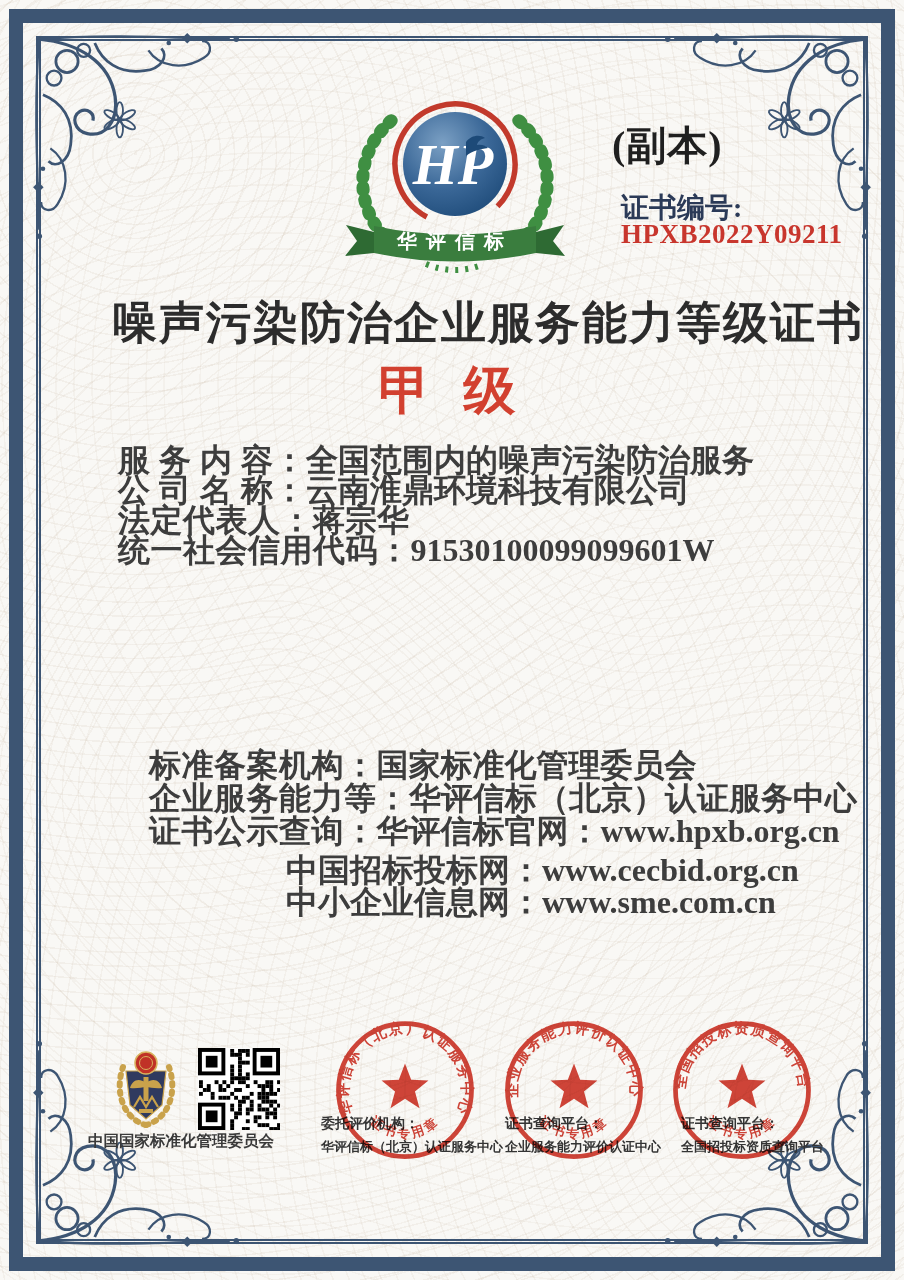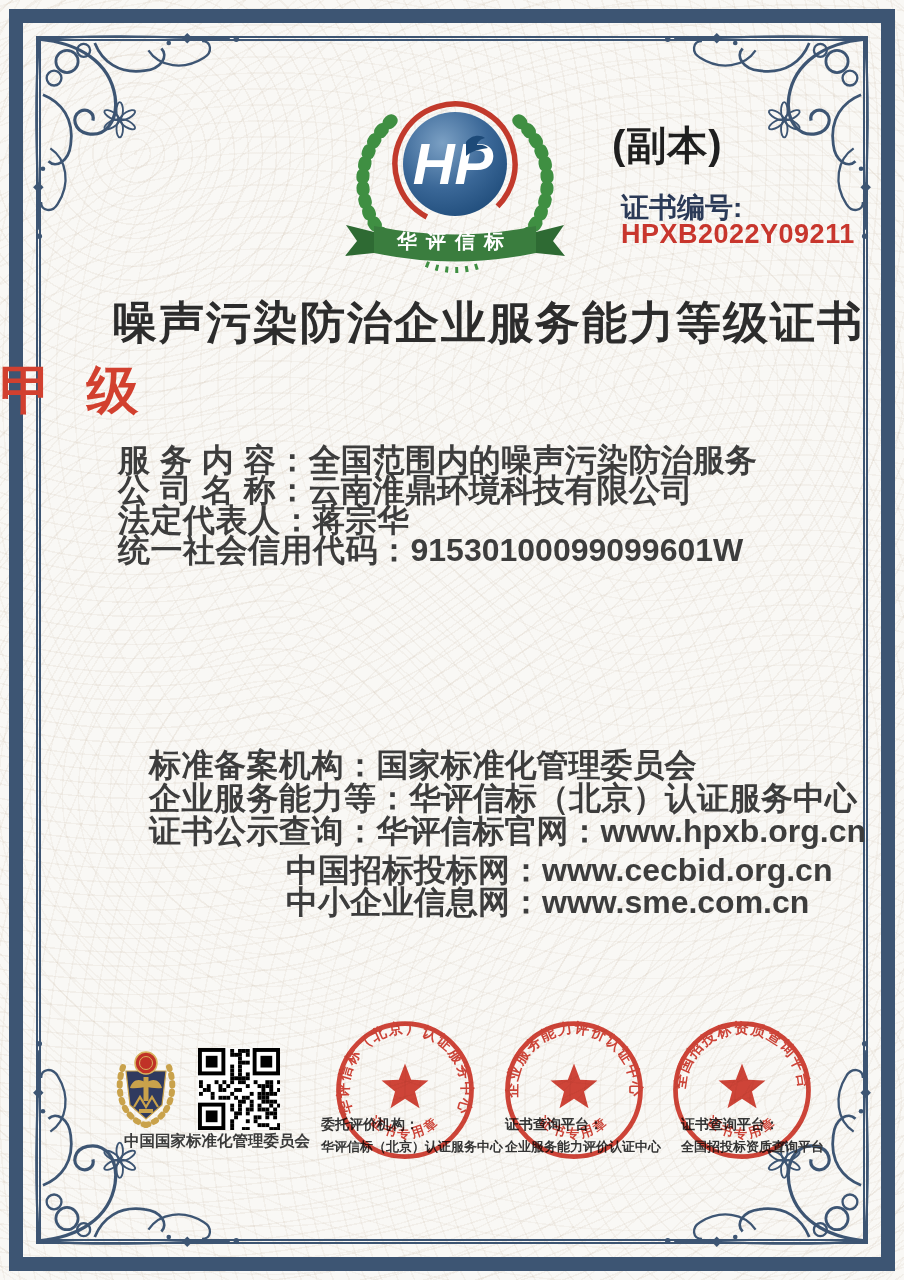--- a/index.html
+++ b/index.html
@@ -1,18 +1,18 @@
 <!DOCTYPE html>
 <html><head>
 <meta charset="utf-8">
 <style>
   html,body{margin:0;padding:0;background:#e8e8e8;}
   .page{
     position:relative;width:904px;height:1280px;margin:0 auto;overflow:hidden;
-    font-family:Liberation Sans, sans-serif;
+    font-family:Liberation Serif, serif;
     background-color:#f9f8f5;
     background-image:
       repeating-radial-gradient(circle at 15% 12%, rgba(205,190,172,.16) 0 1.5px, transparent 1.5px 14px),
       repeating-radial-gradient(circle at 72% 30%, rgba(205,190,172,.12) 0 1.5px, transparent 1.5px 18px),
       repeating-radial-gradient(circle at 30% 62%, rgba(205,190,172,.13) 0 1.5px, transparent 1.5px 16px),
       repeating-radial-gradient(circle at 88% 86%, rgba(205,190,172,.14) 0 1.5px, transparent 1.5px 15px);
   }
   
   .frame-outer{position:absolute;inset:9px;border:14px solid #3d5573;pointer-events:none;}
   .frame-inner{position:absolute;inset:36px;border:5px double #3d5573;pointer-events:none;}
@@ -21,34 +21,34 @@
   .fl.tr{top:30px;right:30px;transform:scaleX(-1);}
   .fl.bl{bottom:30px;left:30px;transform:scaleY(-1);}
   .fl.br{bottom:30px;right:30px;transform:scale(-1,-1);}
   
   .logo{position:absolute;left:330px;top:86px;width:250px;height:196px;}
   .copy-label{position:absolute;left:612px;top:118px;font-size:40px;font-weight:800;color:#1f1f1f;letter-spacing:1px;}
   .certno-label{position:absolute;left:621px;top:189px;font-size:28px;font-weight:800;color:#2b3a57;}
   .certno{position:absolute;left:621px;top:219px;font-size:27px;font-weight:800;color:#c8362d;letter-spacing:.5px;}
   
   .title{position:absolute;left:0;top:293px;width:100%;text-align:center;font-size:45px;font-weight:800;color:#2c2c2c;letter-spacing:2px;margin-left:36px;}
-  .grade{position:absolute;left:0;top:356px;width:100%;text-align:left;font-size:52px;font-weight:800;color:#d2402f;letter-spacing:10px;}
+  .grade{position:absolute;left:0;top:356px;width:100%;text-align:center;font-size:52px;font-weight:800;color:#d2402f;letter-spacing:10px;}
   
   .sec{position:absolute;left:118px;color:#3d3d3d;font-size:32px;font-weight:600;white-space:nowrap;}
   .sec .row{display:block;}
   .sec-info{top:445px;line-height:30px;}
   .sec-dates{top:592px;line-height:32px;}
   .sec-dates .wrap2{padding-left:170px;}
   .sec-agencies{top:749px;line-height:33px;margin-left:31px;}
   .sec-links{top:854px;left:286px;line-height:32px;}
   .lbl{letter-spacing:.5px;}
   
   .emblem{position:absolute;left:110px;top:1049px;width:72px;height:80px;}
   .qr{position:absolute;left:198px;top:1048px;width:82px;height:82px;}
-  .authority{position:absolute;left:88px;top:1131px;width:222px;text-align:right;font-size:15.5px;font-weight:700;color:#3a3a3a;}
+  .authority{position:absolute;left:88px;top:1131px;width:222px;text-align:left;font-size:15.5px;font-weight:700;color:#3a3a3a;}
   .seal-group{position:absolute;top:1016px;width:152px;height:152px;}
   .seal-group.g1{left:329px;} .seal-group.g2{left:498px;} .seal-group.g3{left:666px;}
   .seal-caption{position:absolute;top:97px;white-space:nowrap;color:#343434;z-index:1;}
   .g1 .seal-caption{left:-8px;} .g2 .seal-caption{left:7px;} .g3 .seal-caption{left:15px;}
   .seal-caption .cap1{font-size:14px;font-weight:800;line-height:22px;}
   .seal-caption .cap2{font-size:13px;font-weight:600;line-height:23px;}
   .seal-stamp{position:absolute;inset:0;z-index:2;mix-blend-mode:multiply;opacity:.93;}
   .seal-stamp svg{width:152px;height:152px;}
 </style>
 </head>

